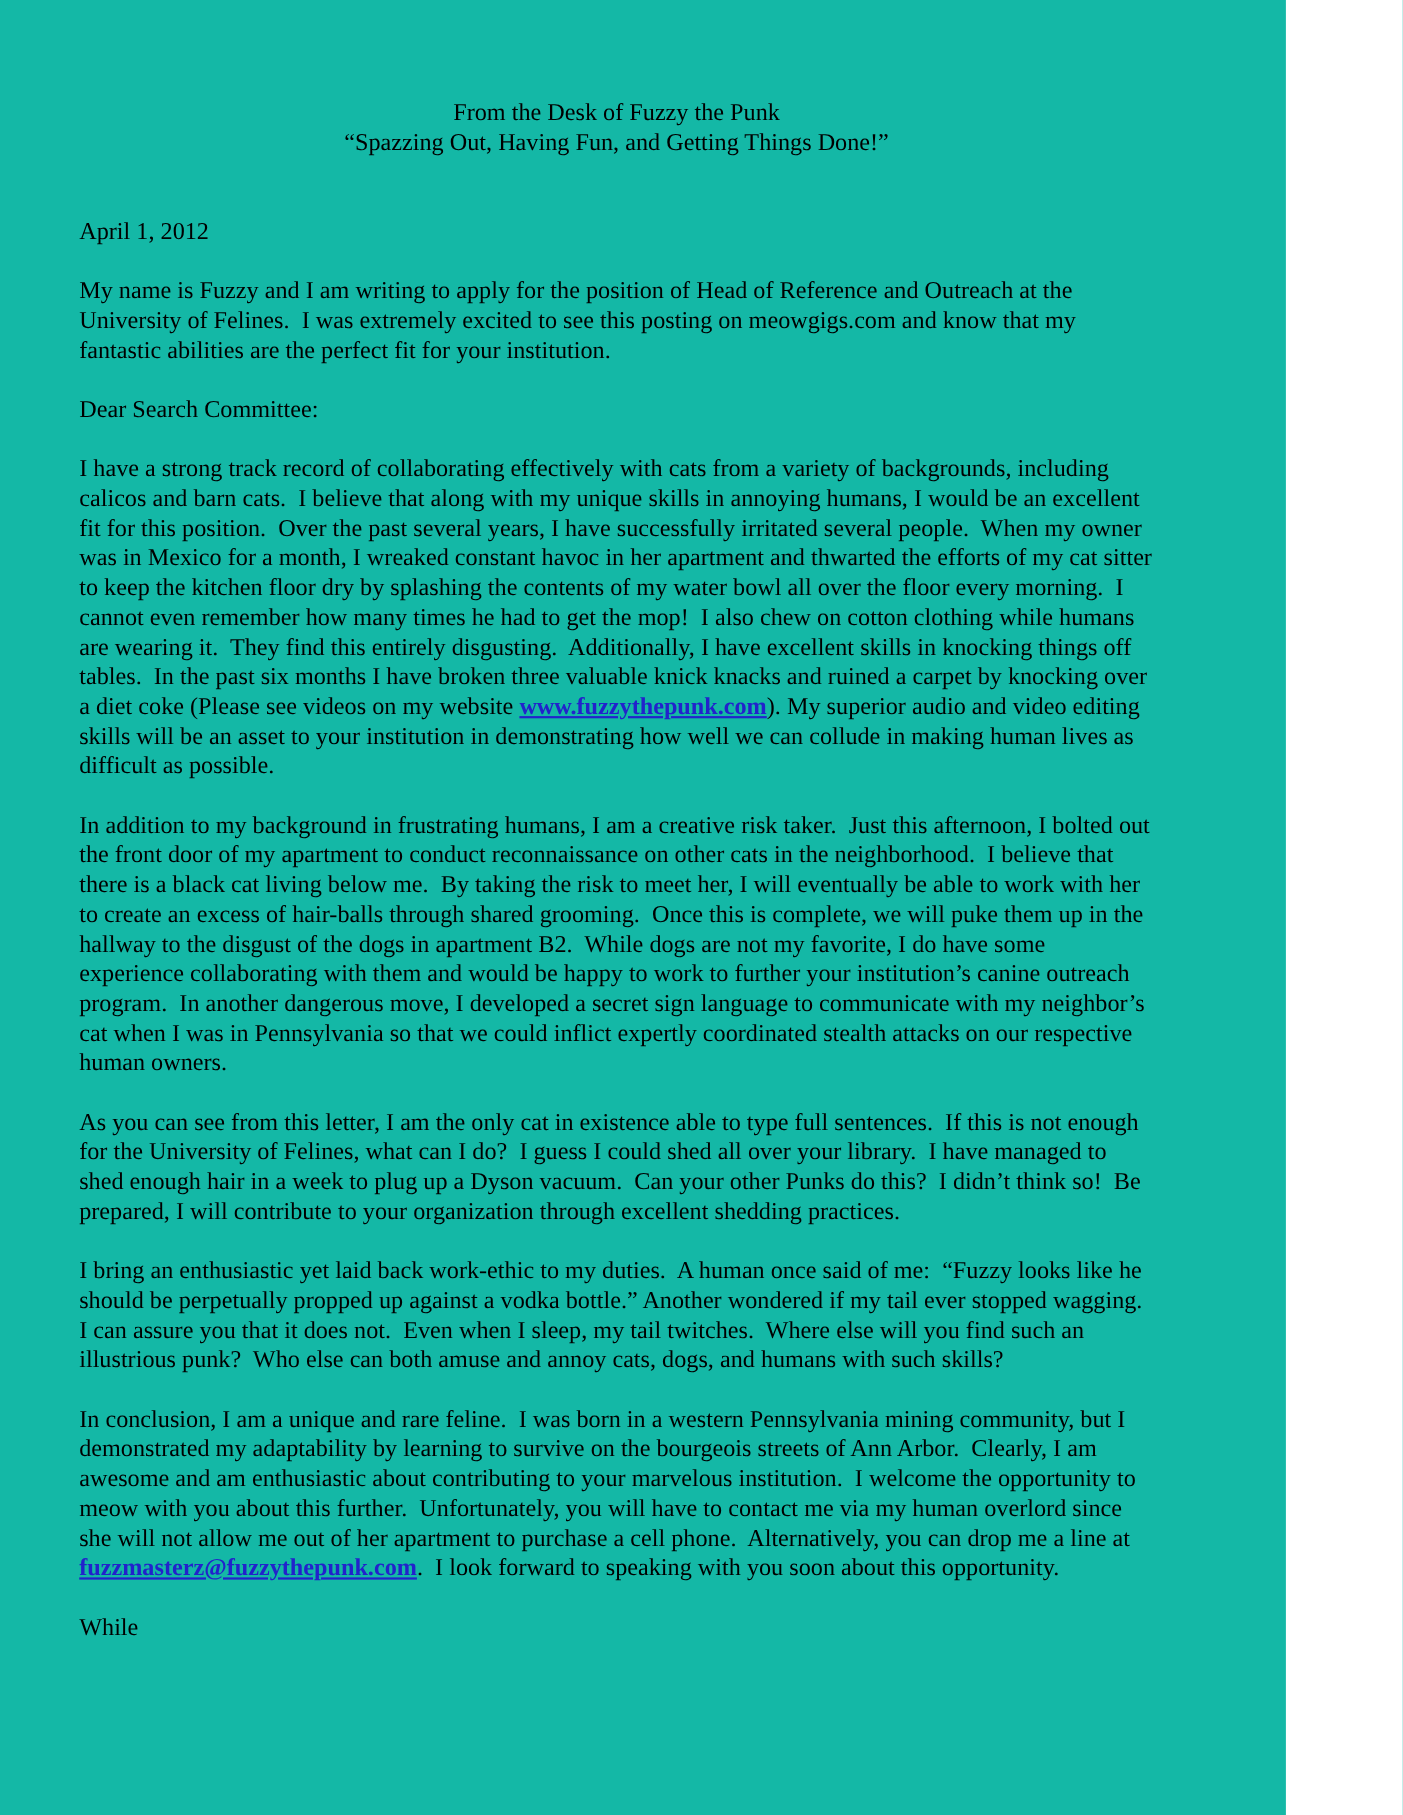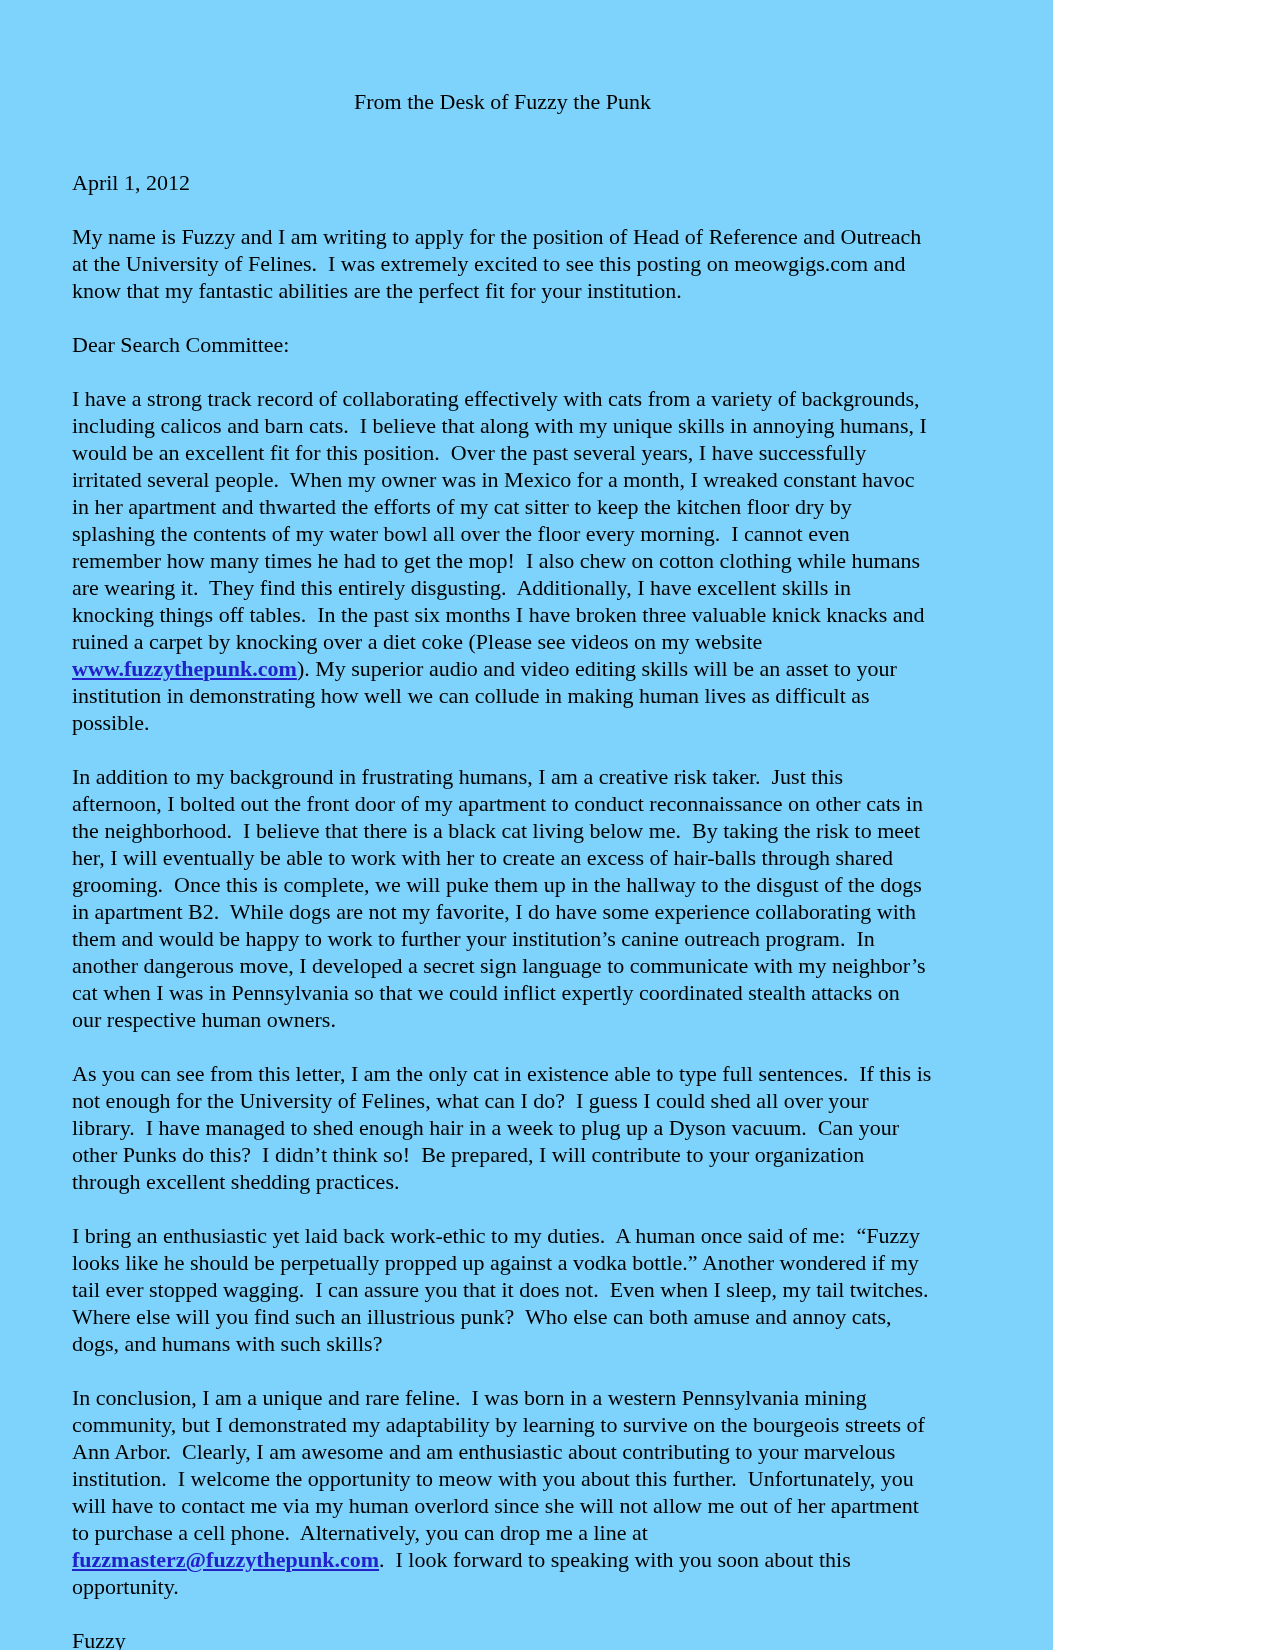--- a/index.html
+++ b/index.html
@@ -2,24 +2,24 @@
 <html><head>
 <meta charset="utf-8">
 <style>
   html, body {
     margin: 0;
     padding: 0;
     background: #ffffff;
   }
   .page {
     position: relative;
-    width: 1053px;
+    width: 1169px;
     height: 1650px;
     box-sizing: border-box;
-    background: #7dd3fc;
+    background: #14b8a6;
     padding: 88px 120px 0 72px;
     font-family: "Liberation Serif", "DejaVu Serif", serif;
     font-size: 22px;
     line-height: 27px;
     color: #000000;
     overflow: hidden;
   }
   .letterhead {
     text-align: center;
     margin: 0 0 54px 0;
@@ -45,34 +45,35 @@
     margin-bottom: 0;
   }
 </style>
 </head>
 <body>
 
 <div class="page">
 
   <div class="letterhead">
     <div>From the Desk of Fuzzy the Punk</div>
+    <div>“Spazzing Out, Having Fun, and Getting Things Done!”</div>
   </div>
 
   <p class="date-line">April 1, 2012</p>
 
   <p>My name is Fuzzy and I am writing to apply for the position of Head of Reference and Outreach at the University of Felines.  I was extremely excited to see this posting on meowgigs.com and know that my fantastic abilities are the perfect fit for your institution.</p>
 
   <p>Dear Search Committee:</p>
 
   <p><span>I have a strong track record of collaborating effectively with cats from a variety of backgrounds, including calicos and barn cats.  I believe that along with my unique skills in annoying humans, I would be an excellent fit for this position.  Over the past several years, I have successfully irritated several people.  When my owner was in Mexico for a month, I wreaked constant havoc in her apartment and thwarted the efforts of my cat sitter to keep the kitchen floor dry by splashing the contents of my water bowl all over the floor every morning.  I cannot even remember how many times he had to get the mop!  I also chew on cotton clothing while humans are wearing it.  They find this entirely disgusting.  Additionally, I have excellent skills in knocking things off tables.  In the past six months I have broken three valuable knick knacks and ruined a carpet by knocking over a diet coke (Please see videos on my website </span><a href="#" class="doc-link">www.fuzzythepunk.com</a><span>). My superior audio and video editing skills will be an asset to your institution in demonstrating how well we can collude in making human lives as difficult as possible.</span></p>
 
   <p>In addition to my background in frustrating humans, I am a creative risk taker.  Just this afternoon, I bolted out the front door of my apartment to conduct reconnaissance on other cats in the neighborhood.  I believe that there is a black cat living below me.  By taking the risk to meet her, I will eventually be able to work with her to create an excess of hair-balls through shared grooming.  Once this is complete, we will puke them up in the hallway to the disgust of the dogs in apartment B2.  While dogs are not my favorite, I do have some experience collaborating with them and would be happy to work to further your institution’s canine outreach program.  In another dangerous move, I developed a secret sign language to communicate with my neighbor’s cat when I was in Pennsylvania so that we could inflict expertly coordinated stealth attacks on our respective human owners.</p>
 
   <p>As you can see from this letter, I am the only cat in existence able to type full sentences.  If this is not enough for the University of Felines, what can I do?  I guess I could shed all over your library.  I have managed to shed enough hair in a week to plug up a Dyson vacuum.  Can your other Punks do this?  I didn’t think so!  Be prepared, I will contribute to your organization through excellent shedding practices.</p>
 
   <p>I bring an enthusiastic yet laid back work-ethic to my duties.  A human once said of me:  “Fuzzy looks like he should be perpetually propped up against a vodka bottle.” Another wondered if my tail ever stopped wagging.  I can assure you that it does not.  Even when I sleep, my tail twitches.  Where else will you find such an illustrious punk?  Who else can both amuse and annoy cats, dogs, and humans with such skills?</p>
 
   <p><span>In conclusion, I am a unique and rare feline.  I was born in a western Pennsylvania mining community, but I demonstrated my adaptability by learning to survive on the bourgeois streets of Ann Arbor.  Clearly, I am awesome and am enthusiastic about contributing to your marvelous institution.  I welcome the opportunity to meow with you about this further.  Unfortunately, you will have to contact me via my human overlord since she will not allow me out of her apartment to purchase a cell phone.  Alternatively, you can drop me a line at </span><a href="#" class="doc-link">fuzzmasterz@fuzzythepunk.com</a><span>.  I look forward to speaking with you soon about this opportunity.</span></p>
 
 
-  <p class="signature-line">Fuzzy</p>
+  <p class="signature-line">While</p>
 
 </div>
 
 </body></html>

